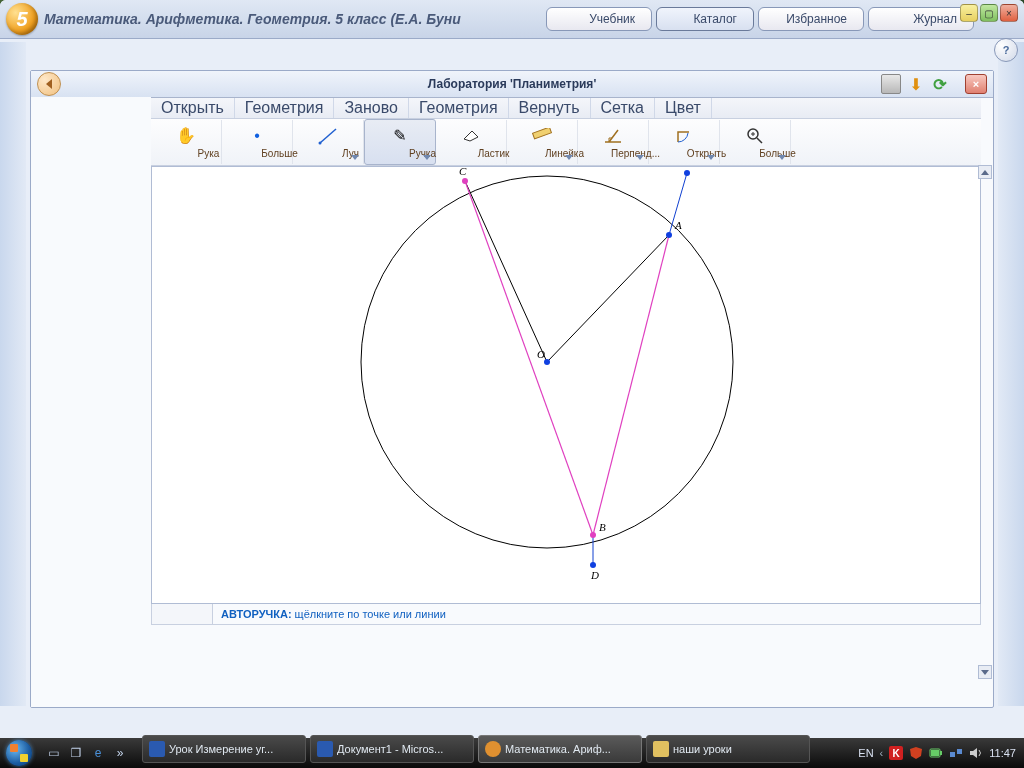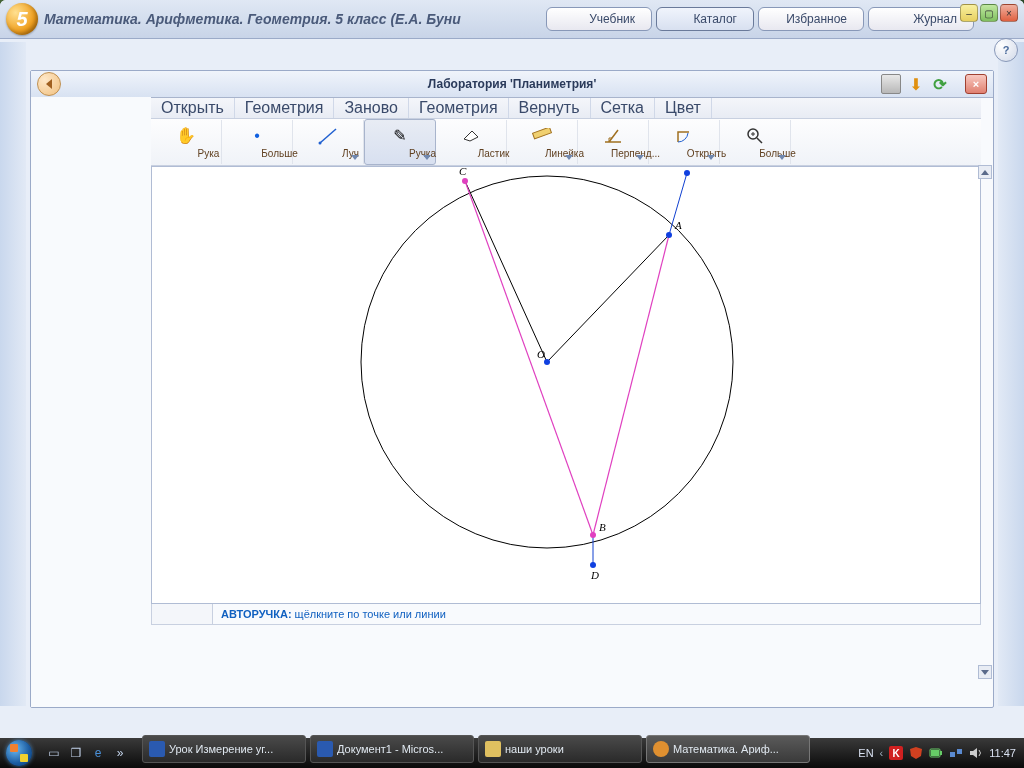--- a/index.html
+++ b/index.html
@@ -232,27 +232,27 @@
    </div>
    <div class="task-btns">
      <div class="task-btn">
           <div class="tic" style="background:#2a5ab0"></div>
           <span>Урок Измерение уг...</span>
         </div>
      <div class="task-btn">
           <div class="tic" style="background:#2a5ab0"></div>
           <span>Документ1 - Micros...</span>
         </div>
+     <div class="task-btn active">
+          <div class="tic" style="background:#e09030;border-radius:50%"></div>
+          <span>Математика. Ариф...</span>
+        </div>
      <div class="task-btn">
           <div class="tic" style="background:#e0c060"></div>
           <span>наши уроки</span>
-        </div>
-     <div class="task-btn active">
-          <div class="tic" style="background:#e09030;border-radius:50%"></div>
-          <span>Математика. Ариф...</span>
         </div>
    </div>
    <div class="tray">
      <span>EN</span>
      <span style="color:#9ab">‹</span>
      <svg class="tray-ic">
           <rect width="14" height="14" fill="#d02020" rx="2"></rect>
           <text x="7" y="11" text-anchor="middle" fill="#fff" font-size="10" font-weight="bold">K</text>
         </svg>
      <svg class="tray-ic">

